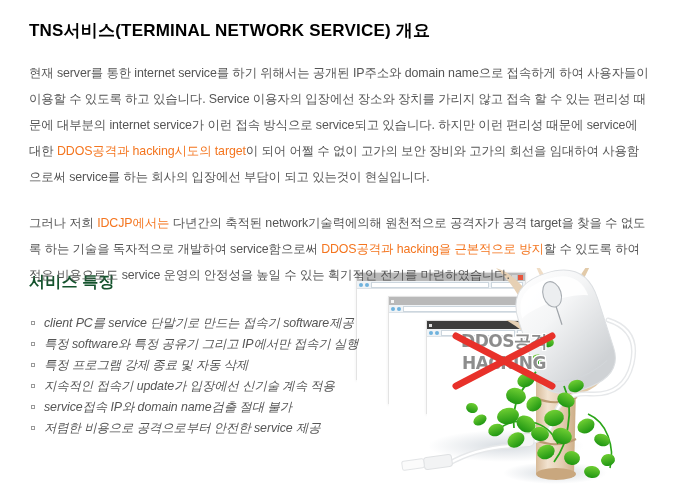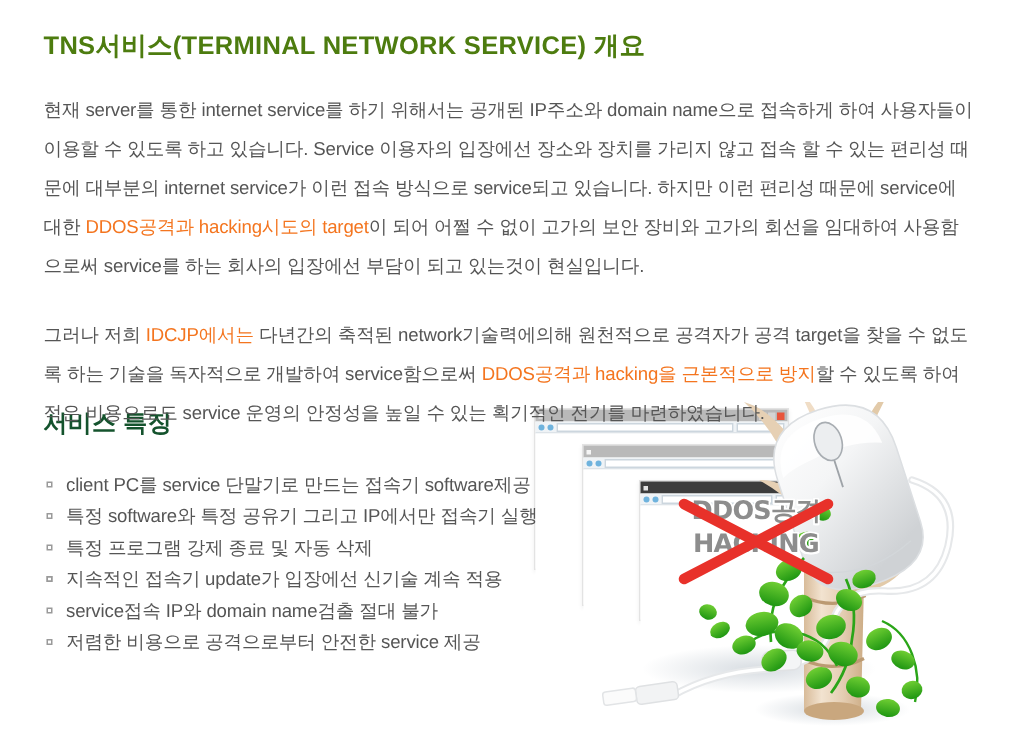--- a/index.html
+++ b/index.html
@@ -17,21 +17,21 @@
   }
 
   
   .page-title {
     position: absolute;
     left: 29px;
     top: 19px;
     font-size: 17px;
     font-weight: bold;
     letter-spacing: 0.2px;
-    color: #4d7c0f;
+    color: #000000;
     white-space: nowrap;
     text-align: right;
   }
 
   
   .intro-block {
     position: absolute;
     left: 29px;
     top: 60px;
     width: 620px;
@@ -60,20 +60,21 @@
 
   
   .features-list {
     position: absolute;
     left: 30px;
     top: 313px;
     margin: 0;
     padding: 0;
     list-style: none;
     z-index: 5;
+    font-style: italic;
   }
   .features-list li {
     font-size: 12.4px;
     line-height: 21px;
     color: #555555;
     padding-left: 14px;
     position: relative;
     white-space: nowrap;
     letter-spacing: -0.1px;
   }

